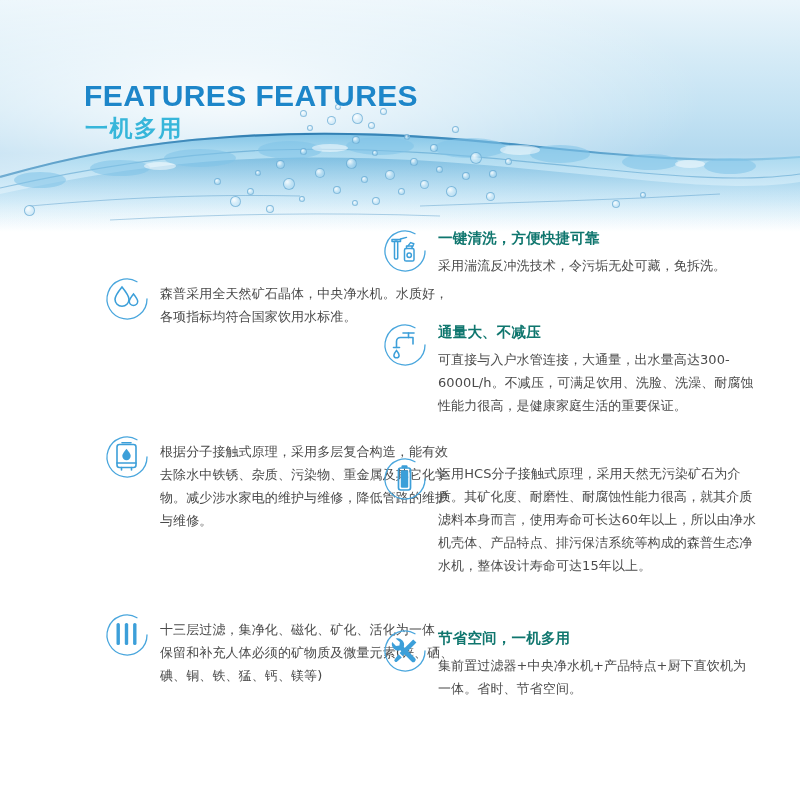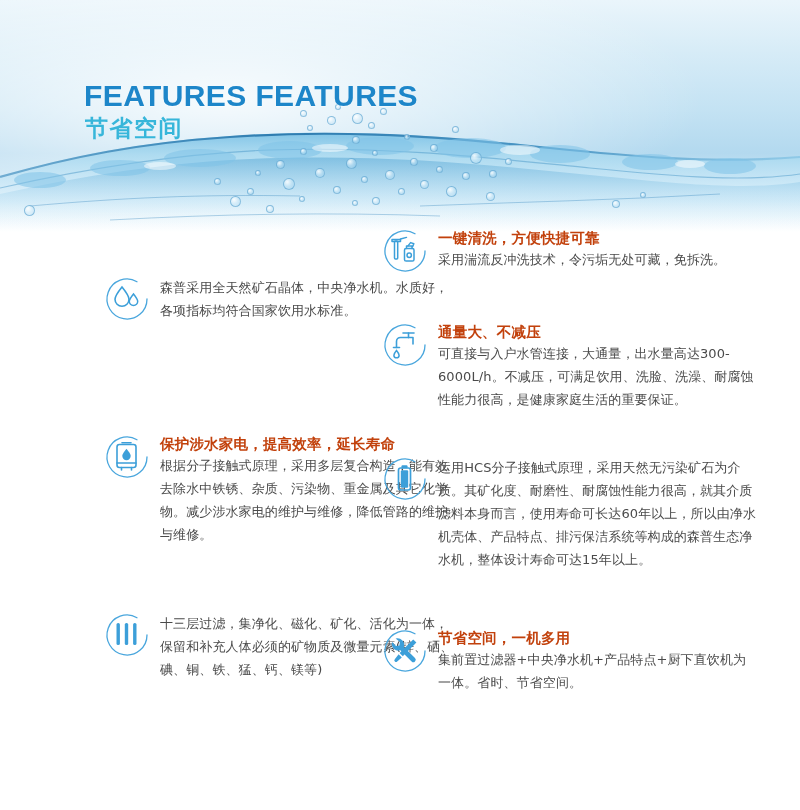--- a/index.html
+++ b/index.html
@@ -30,23 +30,23 @@
      text-shadow:0 1px 0 rgba(255,255,255,.45);}
   .title-cn{position:absolute;left:85px;top:113px;font-size:23px;font-weight:bold;
      letter-spacing:1.5px;color:#37b6da;font-family:"DejaVu Sans","Liberation Sans",sans-serif;}
 
   
   .features{position:absolute;left:0;top:0;width:800px;height:810px;}
   .feature{position:absolute;}
   .ficon{position:absolute;left:0;top:0;width:46px;height:46px;}
   .ficon svg{display:block;width:46px;height:46px;}
   .fbody{position:absolute;left:56px;top:0;}
-  .fhead{font-size:14.5px;font-weight:bold;color:#c2410c;line-height:20px;letter-spacing:.2px;
+  .fhead{font-size:14.5px;font-weight:bold;color:#0f766e;line-height:20px;letter-spacing:.2px;
      font-family:"DejaVu Sans","Liberation Sans",sans-serif;white-space:nowrap;}
-  .ftext{font-size:13px;color:#4a4a4a;line-height:23px;letter-spacing:.1px;
+  .ftext{margin-top:6px;font-size:13px;color:#4a4a4a;line-height:23px;letter-spacing:.1px;
      font-family:"DejaVu Sans","Liberation Sans",sans-serif;}
 
   
   .col-l{width:300px;}
   .col-r{width:320px;}
 </style>
 </head>
 <body>
 
 <div class="page">
@@ -147,21 +147,21 @@
       <div class="bub" style="left:255px;top:170px;width:4px;height:4px;"></div>
       <div class="bub" style="left:214px;top:178px;width:5px;height:5px;"></div>
       <div class="bub" style="left:335px;top:104px;width:4px;height:4px;"></div>
       <div class="bub" style="left:380px;top:108px;width:5px;height:5px;"></div>
       <div class="bub" style="left:24px;top:205px;width:9px;height:9px;"></div>
       <div class="bub" style="left:612px;top:200px;width:6px;height:6px;"></div>
       <div class="bub" style="left:640px;top:192px;width:4px;height:4px;"></div>
     </div>
 
     <div class="title-en">FEATURES FEATURES</div>
-    <div class="title-cn">节省空间</div>
+    <div class="title-cn">一机多用</div>
   </div>
 
   <div class="features">
 
     <div class="feature" style="left:382px;top:228px;">
       <div class="ficon">
         <svg viewBox="0 0 46 46">
           <path d="M43,23 A20,20 0 1,1 33,5.7" fill="none" stroke="#49a6dd" stroke-width="1.3" stroke-linecap="round"></path>
           <g fill="none" stroke="#3c9fd9" stroke-width="1.5" stroke-linejoin="round" stroke-linecap="round">
             <rect x="12.5" y="13" width="3.2" height="18" rx="1"></rect>
@@ -221,21 +221,20 @@
             <rect x="13" y="10.5" width="19" height="23" rx="2.4"></rect>
             <path d="M13,29 h19"></path>
             <path d="M17.5,33.5 v2.4"></path>
             <path d="M27.5,33.5 v2.4"></path>
             <path d="M18,8.8 h9"></path>
           </g>
           <path d="M22.5,14.8 c3.4,4.3 4.2,5.7 4.2,7.3 a4.2,4.2 0 0,1 -8.4,0 c0,-1.6 .8,-3 4.2,-7.3 z" fill="#3c9fd9"></path>
         </svg>
       </div>
       <div class="fbody col-l">
-        <div class="fhead">保护涉水家电，提高效率，延长寿命</div>
         <div class="ftext">根据分子接触式原理，采用多层复合构造，能有效去除水中铁锈、杂质、污染物、重金属及其它化学物。减少涉水家电的维护与维修，降低管路的维护与维修。</div>
       </div>
     </div>
 
     <div class="feature" style="left:382px;top:456px;">
       <div class="ficon">
         <svg viewBox="0 0 46 46">
           <path d="M43,23 A20,20 0 1,1 33,5.7" fill="none" stroke="#49a6dd" stroke-width="1.3" stroke-linecap="round"></path>
           <rect x="16.5" y="12" width="12" height="22" rx="2.2" fill="none" stroke="#3c9fd9" stroke-width="1.7"></rect>
           <rect x="19.5" y="9.2" width="6" height="3" rx="1" fill="#3c9fd9"></rect>

